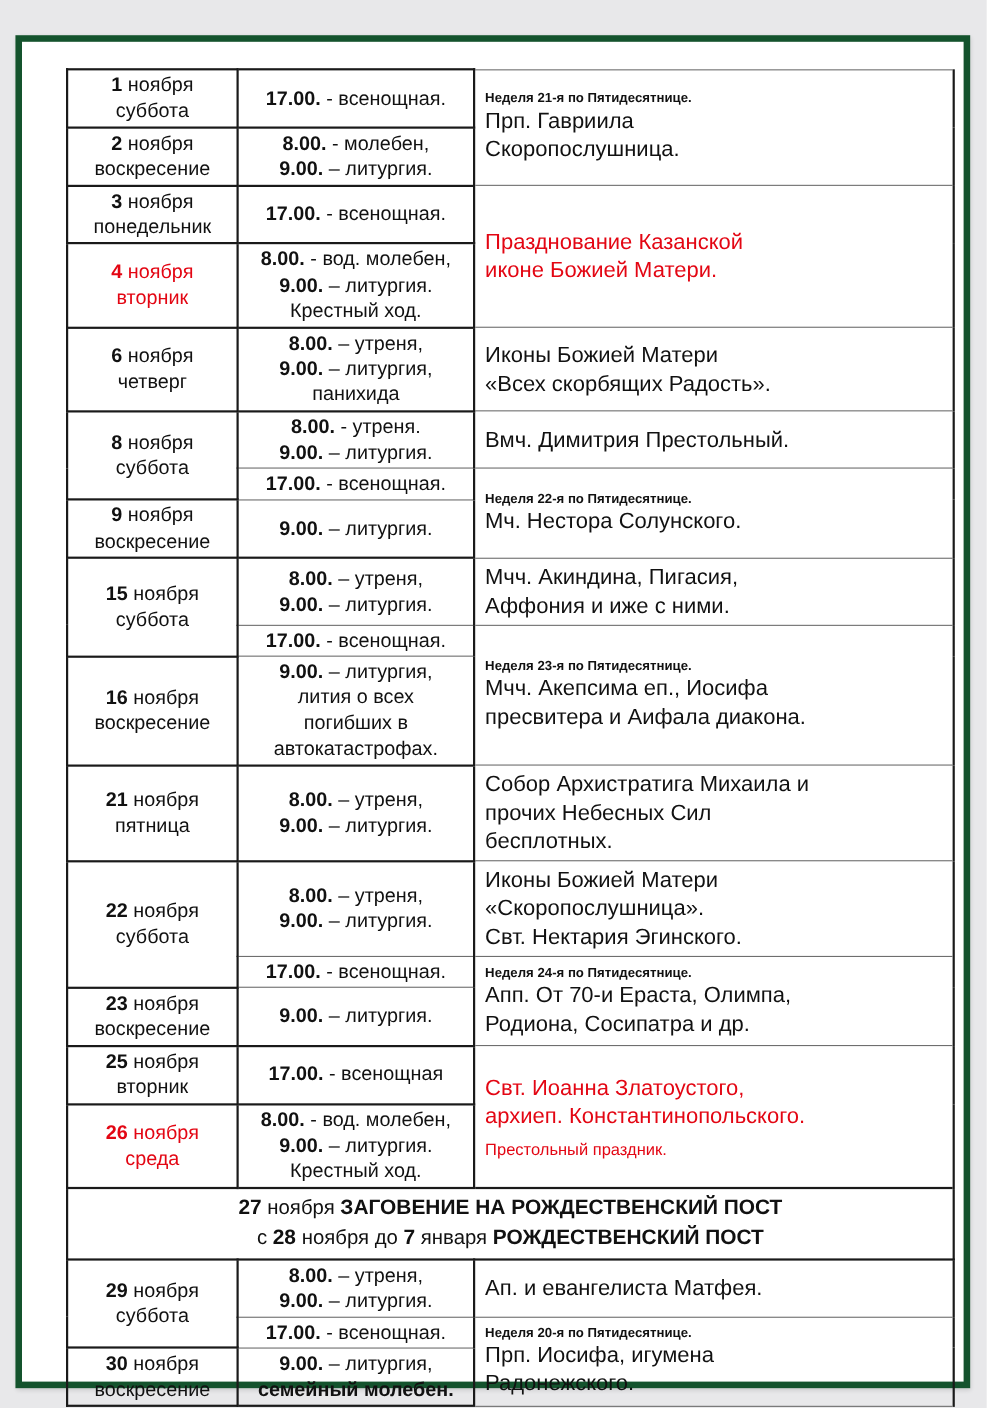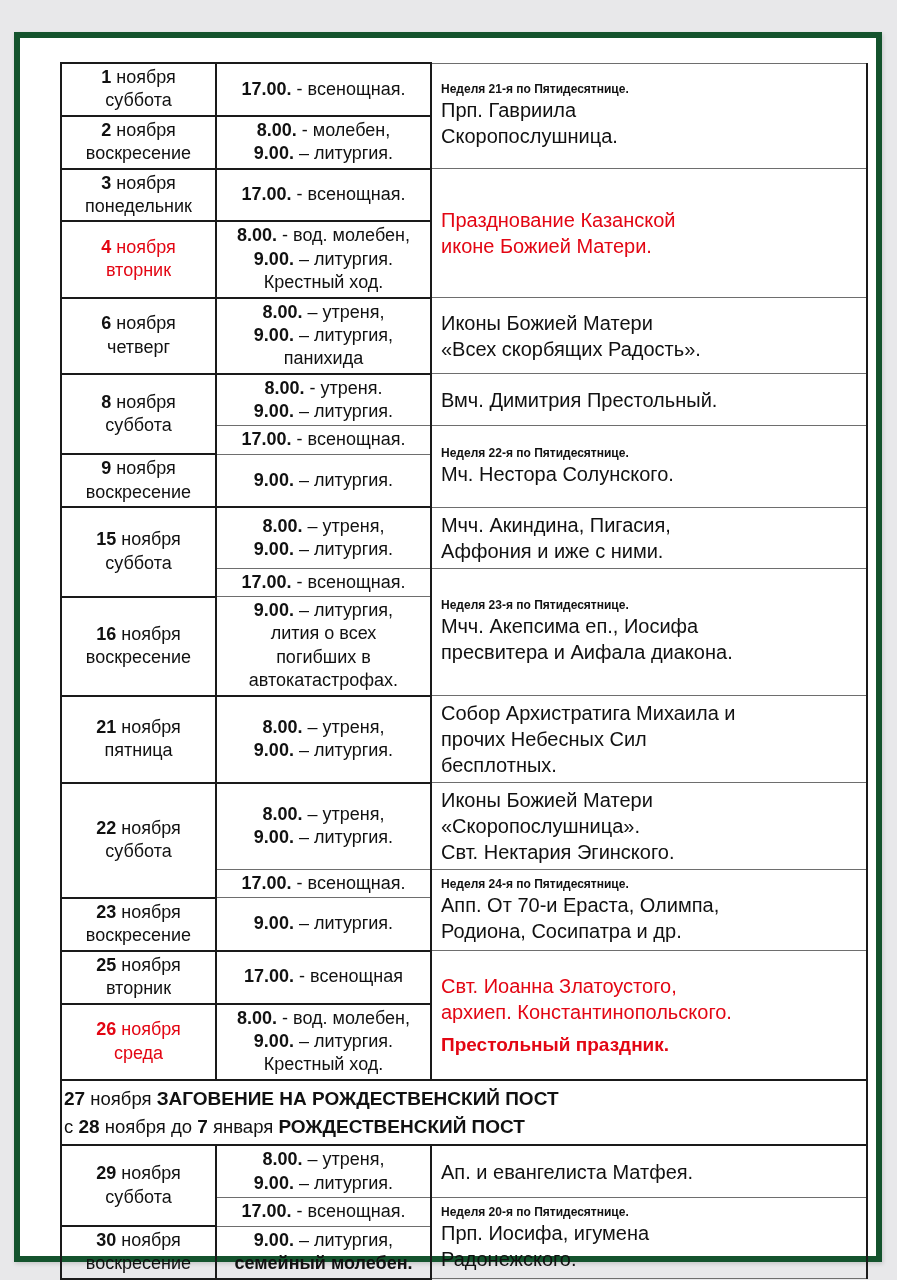--- a/index.html
+++ b/index.html
@@ -47,27 +47,27 @@
   }
   .date b,.svc b{font-weight:bold;}
   .feast{
     text-align:left;
     padding:4px 8px 4px 9px;
     border-top:1px solid var(--thin);
     border-bottom:1px solid var(--thin);
   }
   .wk{font-size:12px;font-weight:bold;line-height:1.25;}
   .big{font-size:20px;font-weight:normal;line-height:1.3;}
-  .note{font-size:19px;font-weight:bold;margin-top:9px;}
+  .note{font-size:15px;font-weight:normal;margin-top:9px;}
   .wk:empty,.note:empty{display:none;}
   .red{color:var(--red);}
   .tb{border-bottom:1px solid var(--thin);}
   .tt{border-top:1px solid var(--thin);}
   .fastrow{
-    text-align:left;
+    text-align:center;
     font-size:18.5px;
     line-height:1.45;
     padding:4px 2px;
   }
   .fastrow b{font-size:19px;}
 </style>
 </head>
 <body>
 
 <div class="sheet">

